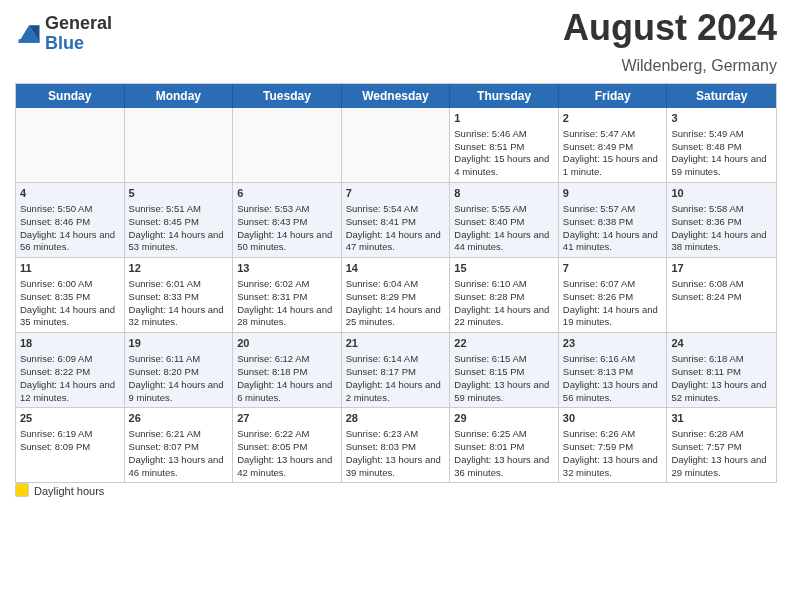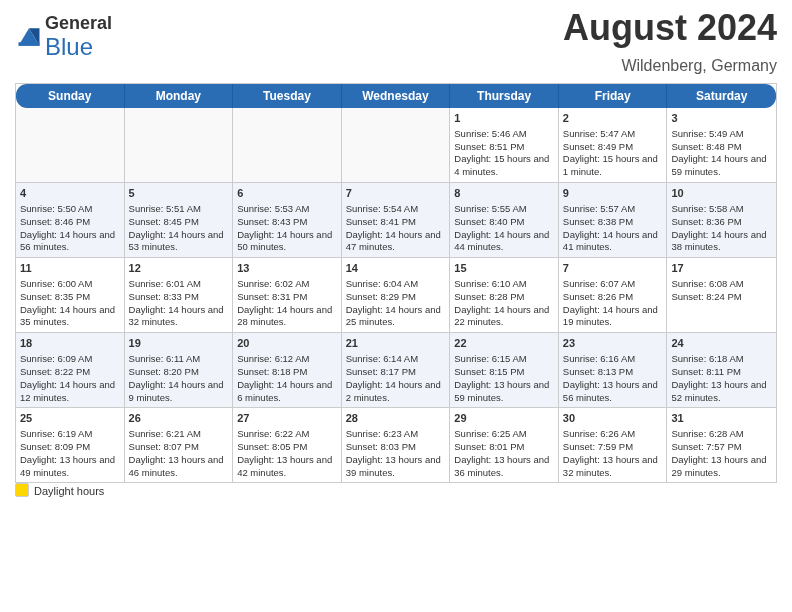--- a/index.html
+++ b/index.html
@@ -32,22 +32,22 @@
       display: flex;
       flex-direction: column;
       line-height: 1.1;
     }
     .logo-general {
       font-size: 18px;
       font-weight: bold;
       color: #333;
     }
     .logo-blue {
-      font-size: 24px;
-      font-weight: normal;
+      font-size: 18px;
+      font-weight: bold;
       color: #2a6db5;
     }
     .logo-icon {
       width: 28px;
       height: 28px;
       margin-right: 2px;
     }
     .title-block {
       text-align: right;
     }
@@ -65,21 +65,20 @@
     .calendar {
       flex: 1;
       display: flex;
       flex-direction: column;
       border: 1px solid #ccc;
     }
     .cal-header {
       display: grid;
       grid-template-columns: repeat(7, 1fr);
       background: #2a6db5;
-      border-radius: 11px;
     }
     .cal-header-cell {
       color: #fff;
       font-size: 12px;
       font-weight: bold;
       padding: 5px 4px;
       text-align: center;
       border-right: 1px solid #1a5da5;
     }
     .cal-header-cell:last-child { border-right: none; }
@@ -314,21 +313,20 @@
             <div>Sunrise: 6:18 AM</div>
             <div>Sunset: 8:11 PM</div>
             <div>Daylight: 13 hours and 52 minutes.</div>
           </div>
         </div>
         <div class="cal-row">
           <div class="cal-cell">
             <div class="day-num">25</div>
             <div>Sunrise: 6:19 AM</div>
             <div>Sunset: 8:09 PM</div>
-            <div>Daylight: 13 hours and 49 minutes.</div>
           </div>
           <div class="cal-cell">
             <div class="day-num">26</div>
             <div>Sunrise: 6:21 AM</div>
             <div>Sunset: 8:07 PM</div>
             <div>Daylight: 13 hours and 46 minutes.</div>
           </div>
           <div class="cal-cell">
             <div class="day-num">27</div>
             <div>Sunrise: 6:22 AM</div>

